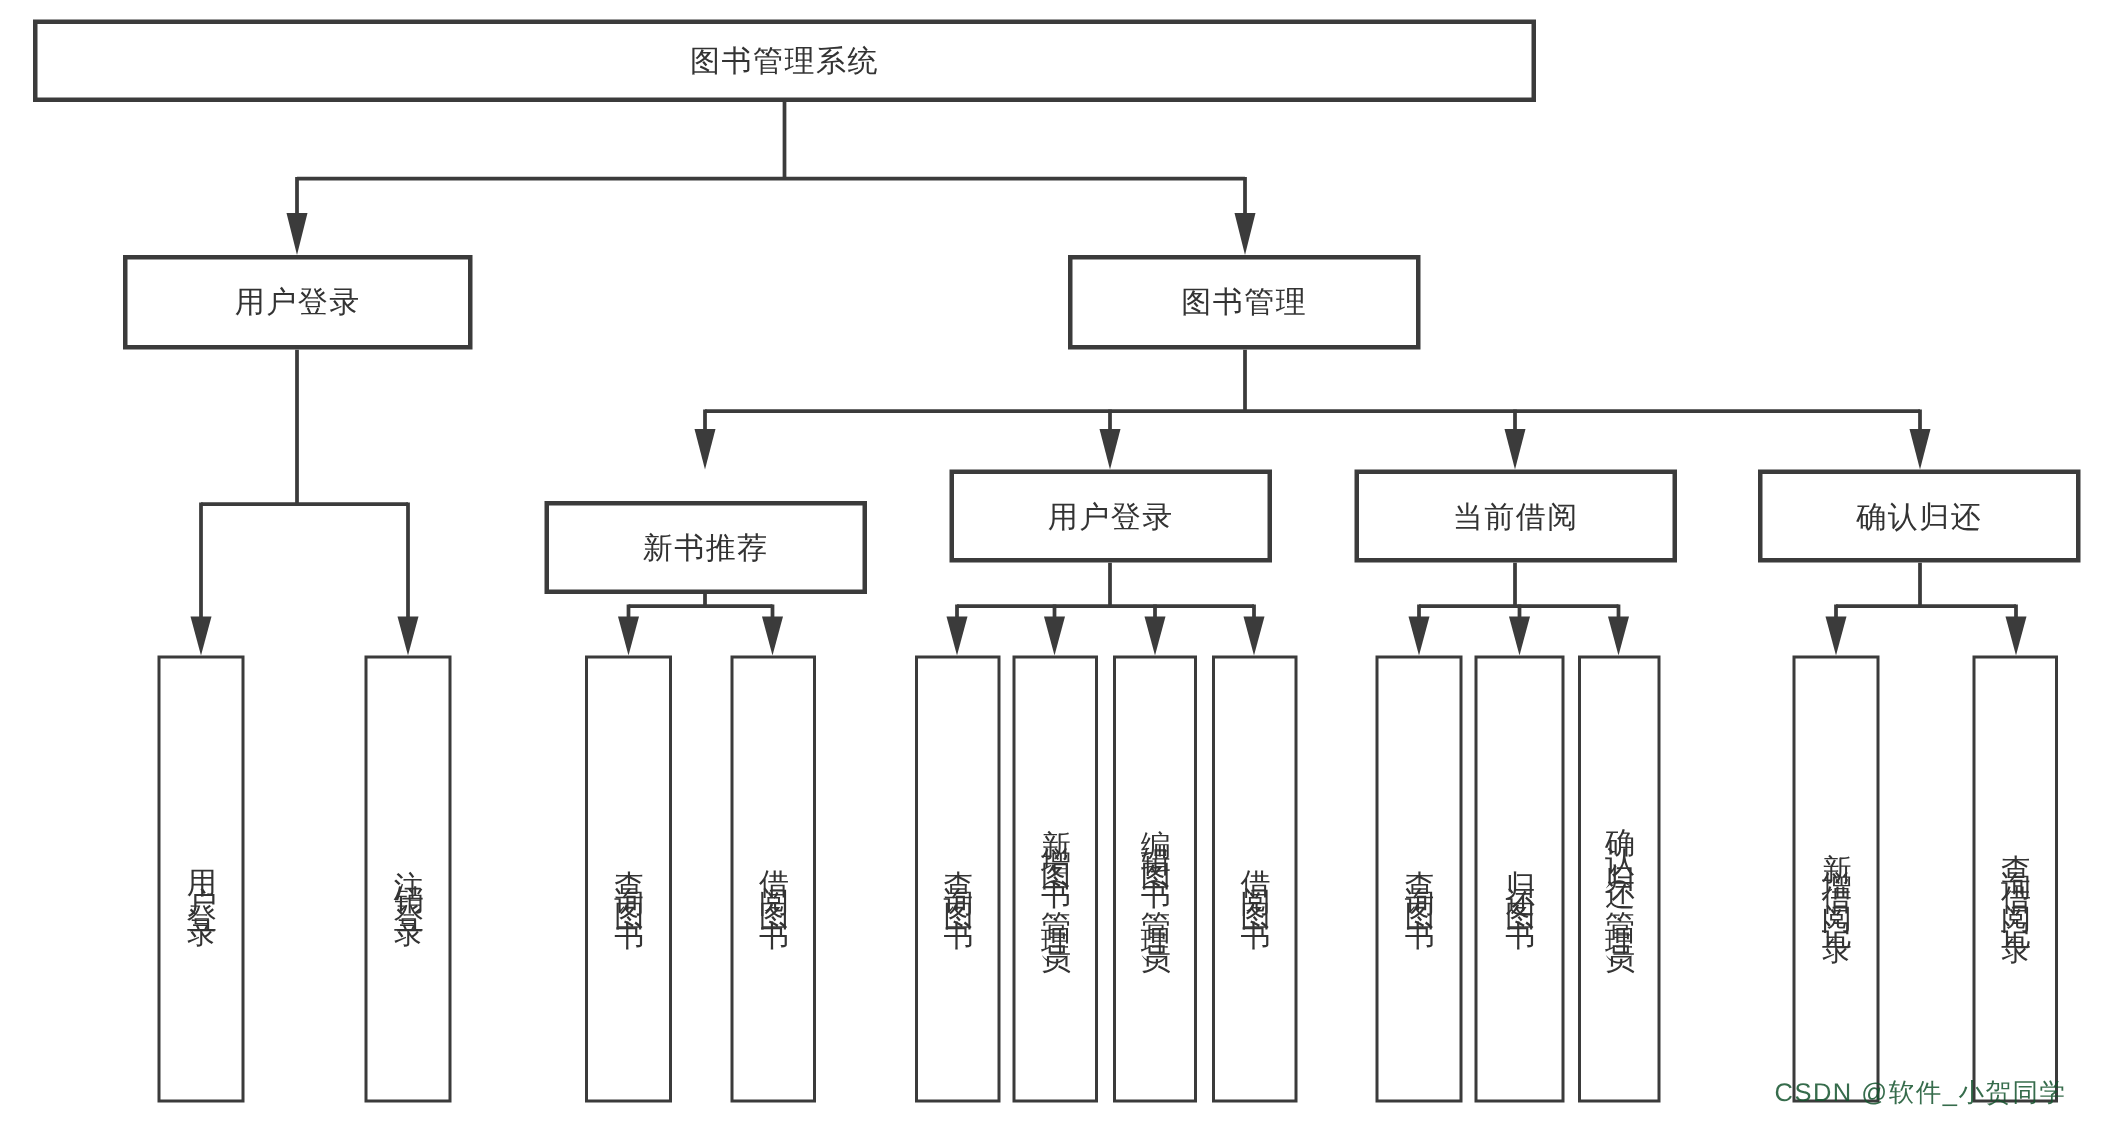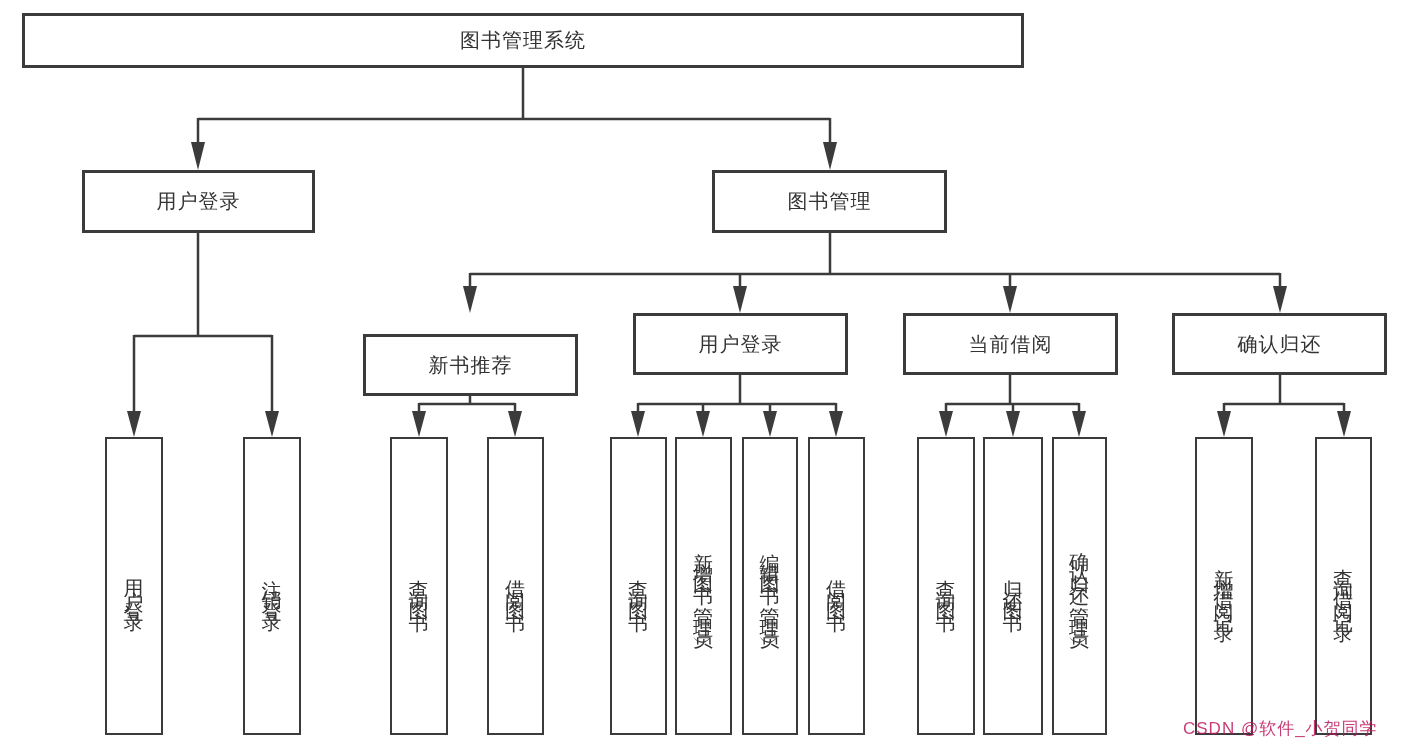--- a/index.html
+++ b/index.html
@@ -38,21 +38,21 @@
     text-orientation:mixed;
     font-size:20px;
     letter-spacing:11px;
     line-height:1;
     color:#333;
   }
   #watermark{
     position:absolute;
     left:1183px;top:717px;
     font-size:17px;
-    color:#be185d;
+    color:#14532d;
     letter-spacing:1px;
     z-index:3;
     opacity:.85;
     white-space:nowrap;
   }
 </style>
 </head>
 <body>
 
 <div id="stage">

